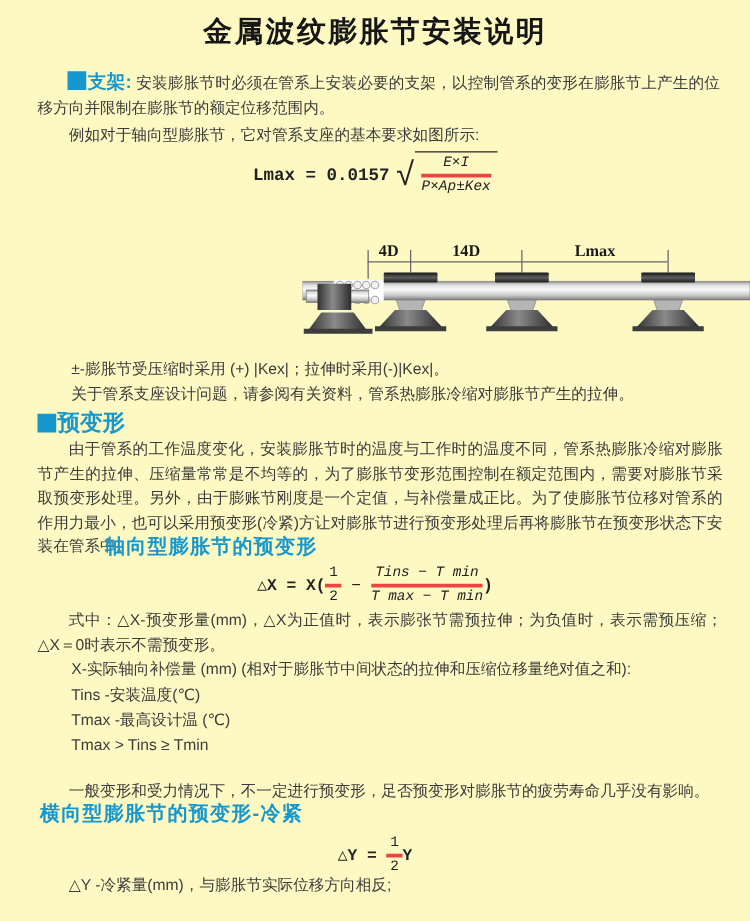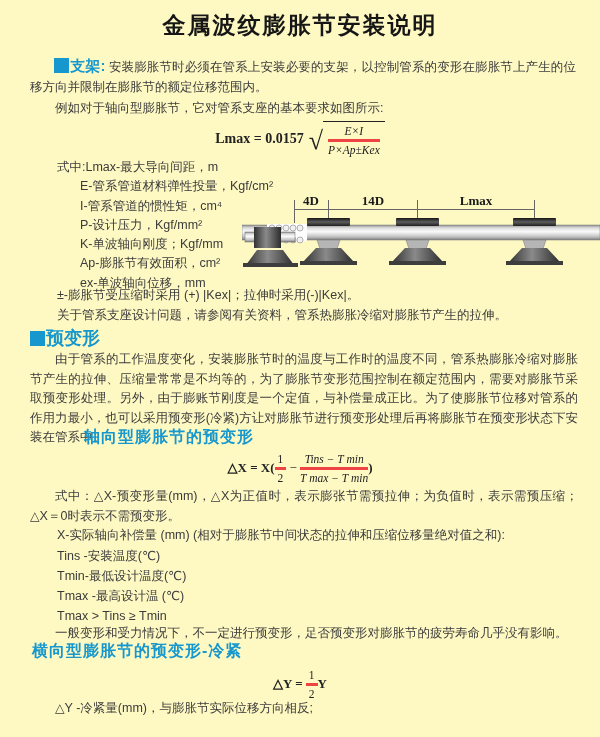--- a/index.html
+++ b/index.html
@@ -17,21 +17,21 @@
   .para { font-size:12.5px; line-height:19.5px; text-align:justify; color:#3b3b3b; }
   .indent2 { text-indent:2em; }
   .sec-square {
     display:inline-block; width:15px; height:15px; background:#1697cd;
     vertical-align:-2px; margin-right:1px;
   }
   .sec-heading-text { color:#1697cd; font-size:15px; font-weight:bold; }
   .sub-heading { color:#1697cd; font-size:16px; font-weight:bold; letter-spacing:1px; }
   .formula {
     left:0; width:600px; text-align:center;
-    font-family:Liberation Serif, serif; color:#222;
+    font-family:Liberation Mono, monospace; color:#222;
   }
   .f-bold { font-weight:bold; font-size:14px; }
   .radical { font-size:26px; font-weight:300; vertical-align:middle; position:relative; top:2px; margin-left:5px; }
   .rad-body { display:inline-block; border-top:1.5px solid #222; padding:2px 5px 0 5px; vertical-align:middle; }
   .frac { display:inline-block; vertical-align:middle; font-size:11.5px; line-height:1.25; }
   .frac .fnum { display:block; text-align:center; border-bottom:3px solid #ef4444; padding:0 3px 1px 3px; }
   .frac .fden { display:block; text-align:center; padding-top:1px; }
   .ital { font-style:italic; }
   .def-list { list-style:none; margin:0; padding:0; font-size:12.5px; line-height:19.3px; }
   .def-list li.ind { padding-left:23px; }
@@ -49,29 +49,20 @@
     <span class="sec-square" style="margin-left:24px;"></span><span class="sec-heading-text">支架:</span>
     <span>安装膨胀节时必须在管系上安装必要的支架，以控制管系的变形在膨胀节上产生的位移方向并限制在膨胀节的额定位移范围内。</span>
   </div>
 
   <div class="abs para indent2" style="top:99px; left:30px; width:546px;">例如对于轴向型膨胀节，它对管系支座的基本要求如图所示:</div>
 
   <div class="abs formula" style="top:121px;">
     <span class="f-bold">Lmax = 0.0157</span><span class="radical">√</span><span class="rad-body"><span class="frac ital"><span class="fnum">E×I</span><span class="fden">P×Ap±Kex</span></span></span>
   </div>
 
-  <ul class="abs def-list" style="top:158px; left:57px;">
-    <li>式中:Lmax-最大导向间距，m</li>
-    <li class="ind">E-管系管道材料弹性投量，Kgf/cm²</li>
-    <li class="ind">I-管系管道的惯性矩，cm⁴</li>
-    <li class="ind">P-设计压力，Kgf/mm²</li>
-    <li class="ind">K-单波轴向刚度；Kgf/mm</li>
-    <li class="ind">Ap-膨胀节有效面积，cm²</li>
-    <li class="ind">ex-单波轴向位移，mm</li>
-  </ul>
 
   <svg class="abs" style="top:192px; left:242px;" width="358" height="83" viewBox="0 0 358 83">
     <defs>
       <linearGradient id="pipeG" x1="0" y1="0" x2="0" y2="1">
         <stop offset="0" stop-color="#8f8f8f"></stop>
           <stop offset="0.2" stop-color="#dedede"></stop>
         <stop offset="0.45" stop-color="#fafafa"></stop>
           <stop offset="0.78" stop-color="#c2c2c2"></stop>
         <stop offset="1" stop-color="#7e7e7e"></stop>
       </linearGradient>
@@ -160,21 +151,20 @@
     <span class="f-bold" style="font-size:13px;">△X = X(</span><span class="frac"><span class="fnum">1</span><span class="fden">2</span></span>
     <span>−</span>
     <span class="frac ital"><span class="fnum">Tins − T min</span><span class="fden">T max − T min</span></span><span class="f-bold" style="font-size:13px;">)</span>
   </div>
 
   <div class="abs para indent2" style="top:487px; left:30px; width:548px;">式中：△X-预变形量(mm)，△X为正值时，表示膨张节需预拉伸；为负值时，表示需预压缩；△X＝0时表示不需预变形。</div>
   <div class="abs para" style="top:526px; left:57px; width:520px; text-align:left;">X-实际轴向补偿量 (mm) (相对于膨胀节中间状态的拉伸和压缩位移量绝对值之和):</div>
 
   <div class="abs para" style="top:546px; left:57px; width:400px; line-height:20px; text-align:left;">
     <div>Tins -安装温度(℃)</div>
-    <div>Tmin-最低设计温度(℃)</div>
     <div>Tmax -最高设计温 (℃)</div>
     <div>Tmax &gt; Tins ≥ Tmin</div>
   </div>
 
   <div class="abs para indent2" style="top:624px; left:30px; width:548px;">一般变形和受力情况下，不一定进行预变形，足否预变形对膨胀节的疲劳寿命几乎没有影响。</div>
 
   <div class="abs sub-heading" style="top:641px; left:32px;">横向型膨胀节的预变形-冷紧</div>
 
   <div class="abs formula f2" style="top:668px;">
     <span class="f-bold" style="font-size:13px;">△Y =</span>

